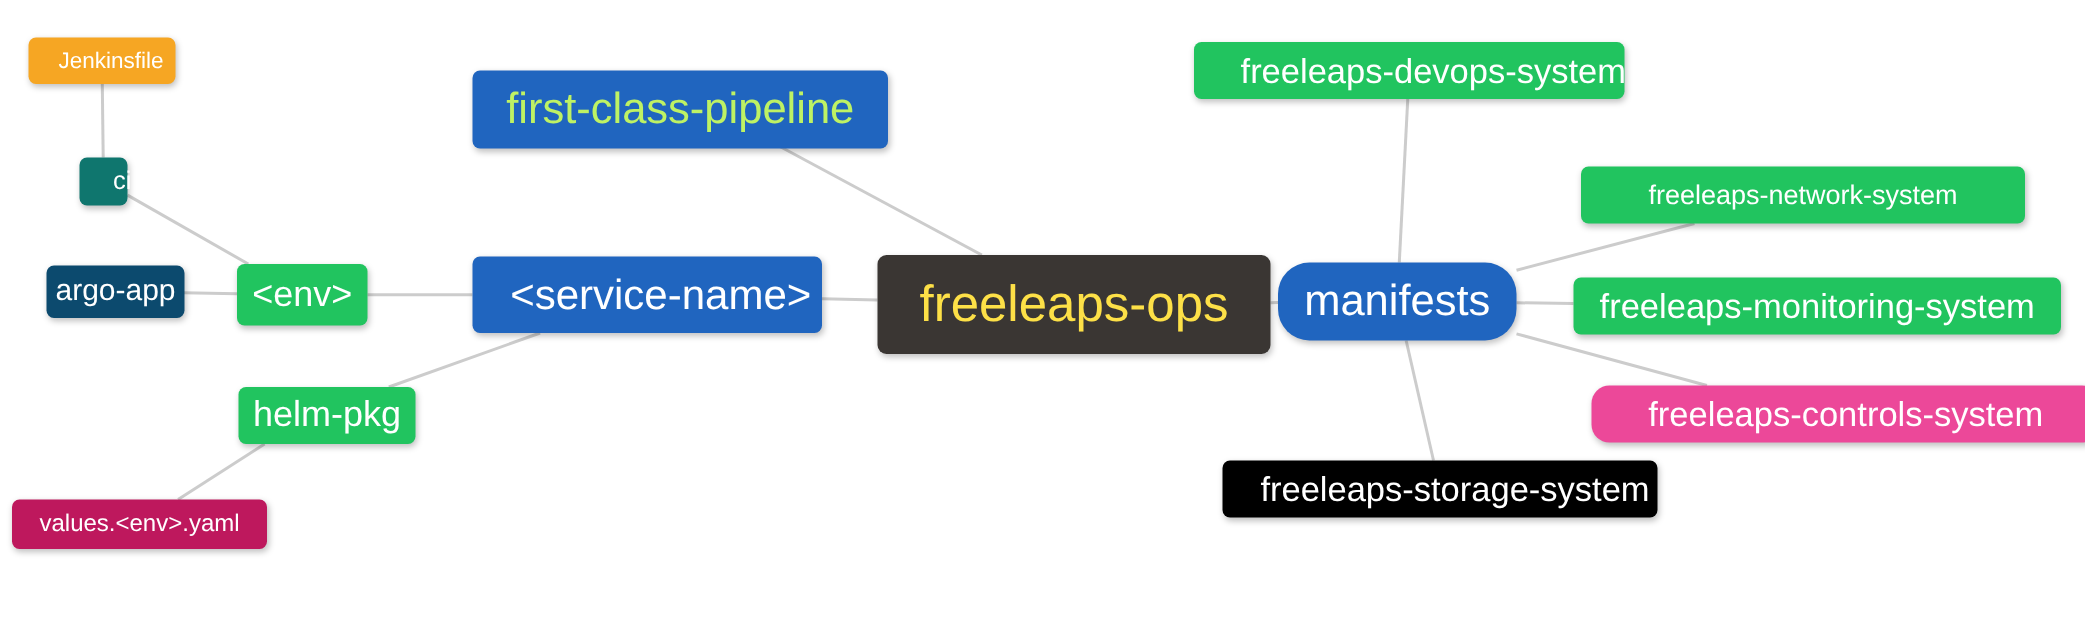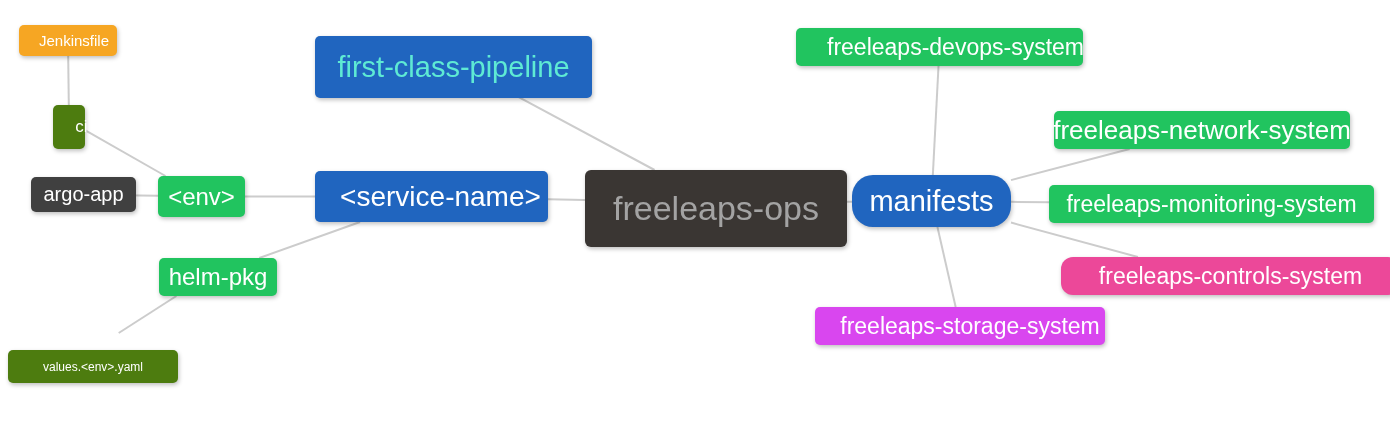--- a/index.html
+++ b/index.html
@@ -54,28 +54,28 @@
       <line x1="548" y1="199.16168717047452" x2="585" y2="200.00702987697716" stroke="#cccccc" stroke-width="2"></line>
       <line x1="847" y1="201.78422273781902" x2="852" y2="201.73781902552204" stroke="#cccccc" stroke-width="2"></line>
       <line x1="932.8506493506494" y1="175" x2="938.512987012987" y2="66" stroke="#cccccc" stroke-width="2"></line>
       <line x1="1011" y1="180.13308687615526" x2="1129.612676056338" y2="149" stroke="#cccccc" stroke-width="2"></line>
       <line x1="1011" y1="201.8517857142857" x2="1049" y2="202.25892857142858" stroke="#cccccc" stroke-width="2"></line>
       <line x1="1011" y1="222.5641952983725" x2="1137.9533333333334" y2="257" stroke="#cccccc" stroke-width="2"></line>
       <line x1="937.428" y1="227" x2="955.668" y2="307" stroke="#cccccc" stroke-width="2"></line>
     </svg>
   <div>
       <div class="node" style="left: 19px; top: 25px; width: 98px; height: 31px; font-size: 15px; background: rgb(246, 166, 35); color: rgb(255, 255, 255); padding-left: 12px;">Jenkinsfile</div>
-      <div class="node" style="left: 53px; top: 105px; width: 32px; height: 44px; font-size: 17px; background: #4d7c0f; color: rgb(255, 255, 255); padding-left: 25px;">ci</div>
-      <div class="node" style="left: 31px; top: 177px; width: 105px; height: 35px; font-size: 20px; background: #404040; color: rgb(255, 255, 255);">argo-app</div>
+      <div class="node" style="left: 53px; top: 105px; width: 32px; height: 32px; font-size: 17px; background: #0f766e; color: rgb(255, 255, 255); padding-left: 25px;">ci</div>
+      <div class="node" style="left: 31px; top: 177px; width: 92px; height: 35px; font-size: 20px; background: #0c4a6e; color: rgb(255, 255, 255);">argo-app</div>
       <div class="node" style="left: 158px; top: 176px; width: 87px; height: 41px; font-size: 24px; background: rgb(33, 196, 95); color: rgb(255, 255, 255); text-align: right;">&lt;env&gt;</div>
       <div class="node" style="left: 147px; top: 258px; width: 118px; height: 38px; font-size: 24px; background: rgb(33, 196, 95); color: rgb(255, 255, 255); margin-left: 12px;">helm-pkg</div>
-      <div class="node" style="left: 8px; top: 333px; width: 170px; height: 33px; font-size: 12px; background: #4d7c0f; color: rgb(255, 255, 255); margin-top: 17px;">values.&lt;env&gt;.yaml</div>
-      <div class="node" style="left: 315px; top: 36px; width: 277px; height: 62px; font-size: 29px; background: rgb(32, 101, 191); color: #5eead4;">first-class-pipeline</div>
+      <div class="node" style="left: 8px; top: 333px; width: 170px; height: 33px; font-size: 16px; background: #be185d; color: rgb(255, 255, 255);">values.&lt;env&gt;.yaml</div>
+      <div class="node" style="left: 315px; top: 47px; width: 277px; height: 52px; font-size: 29px; background: rgb(32, 101, 191); color: #bef264;">first-class-pipeline</div>
       <div class="node" style="left: 315px; top: 171px; width: 233px; height: 51px; font-size: 28px; background: rgb(32, 101, 191); color: rgb(255, 255, 255); padding-left: 18px;">&lt;service-name&gt;</div>
-      <div class="node root" style="left: 585px; top: 170px; width: 262px; height: 77px; font-size: 34px; background: rgb(58, 54, 51); color: #a3a3a3;">freeleaps-ops</div>
+      <div class="node root" style="left: 585px; top: 170px; width: 262px; height: 66px; font-size: 34px; background: rgb(58, 54, 51); color: #fde047;">freeleaps-ops</div>
       <div class="node" style="left: 852px; top: 175px; width: 159px; height: 52px; font-size: 29px; background: rgb(32, 101, 191); color: rgb(255, 255, 255); border-radius: 21px;">manifests</div>
       <div class="node" style="left: 796px; top: 28px; width: 287px; height: 38px; font-size: 23px; background: rgb(33, 196, 95); color: rgb(255, 255, 255); padding-left: 32px;">freeleaps-devops-system</div>
-      <div class="node" style="left: 1054px; top: 111px; width: 296px; height: 38px; font-size: 26px; background: rgb(33, 196, 95); color: rgb(255, 255, 255);">freeleaps-network-system</div>
+      <div class="node" style="left: 1054px; top: 111px; width: 296px; height: 38px; font-size: 18px; background: rgb(33, 196, 95); color: rgb(255, 255, 255);">freeleaps-network-system</div>
       <div class="node" style="left: 1049px; top: 185px; width: 325px; height: 38px; font-size: 23px; background: rgb(33, 196, 95); color: rgb(255, 255, 255); text-align: center;">freeleaps-monitoring-system</div>
       <div class="node" style="left: 1061px; top: 257px; width: 339px; height: 38px; font-size: 23px; background: #ec4899; color: rgb(255, 255, 255); border-radius: 12px;">freeleaps-controls-system</div>
-      <div class="node" style="left: 815px; top: 307px; width: 290px; height: 38px; font-size: 23px; background: #d946ef; color: rgb(255, 255, 255); padding-left: 20px;">freeleaps-storage-system</div>
+      <div class="node" style="left: 815px; top: 307px; width: 290px; height: 38px; font-size: 23px; background: #000000; color: rgb(255, 255, 255); padding-left: 20px;">freeleaps-storage-system</div>
     </div>
 </div>
 
 </body></html>

